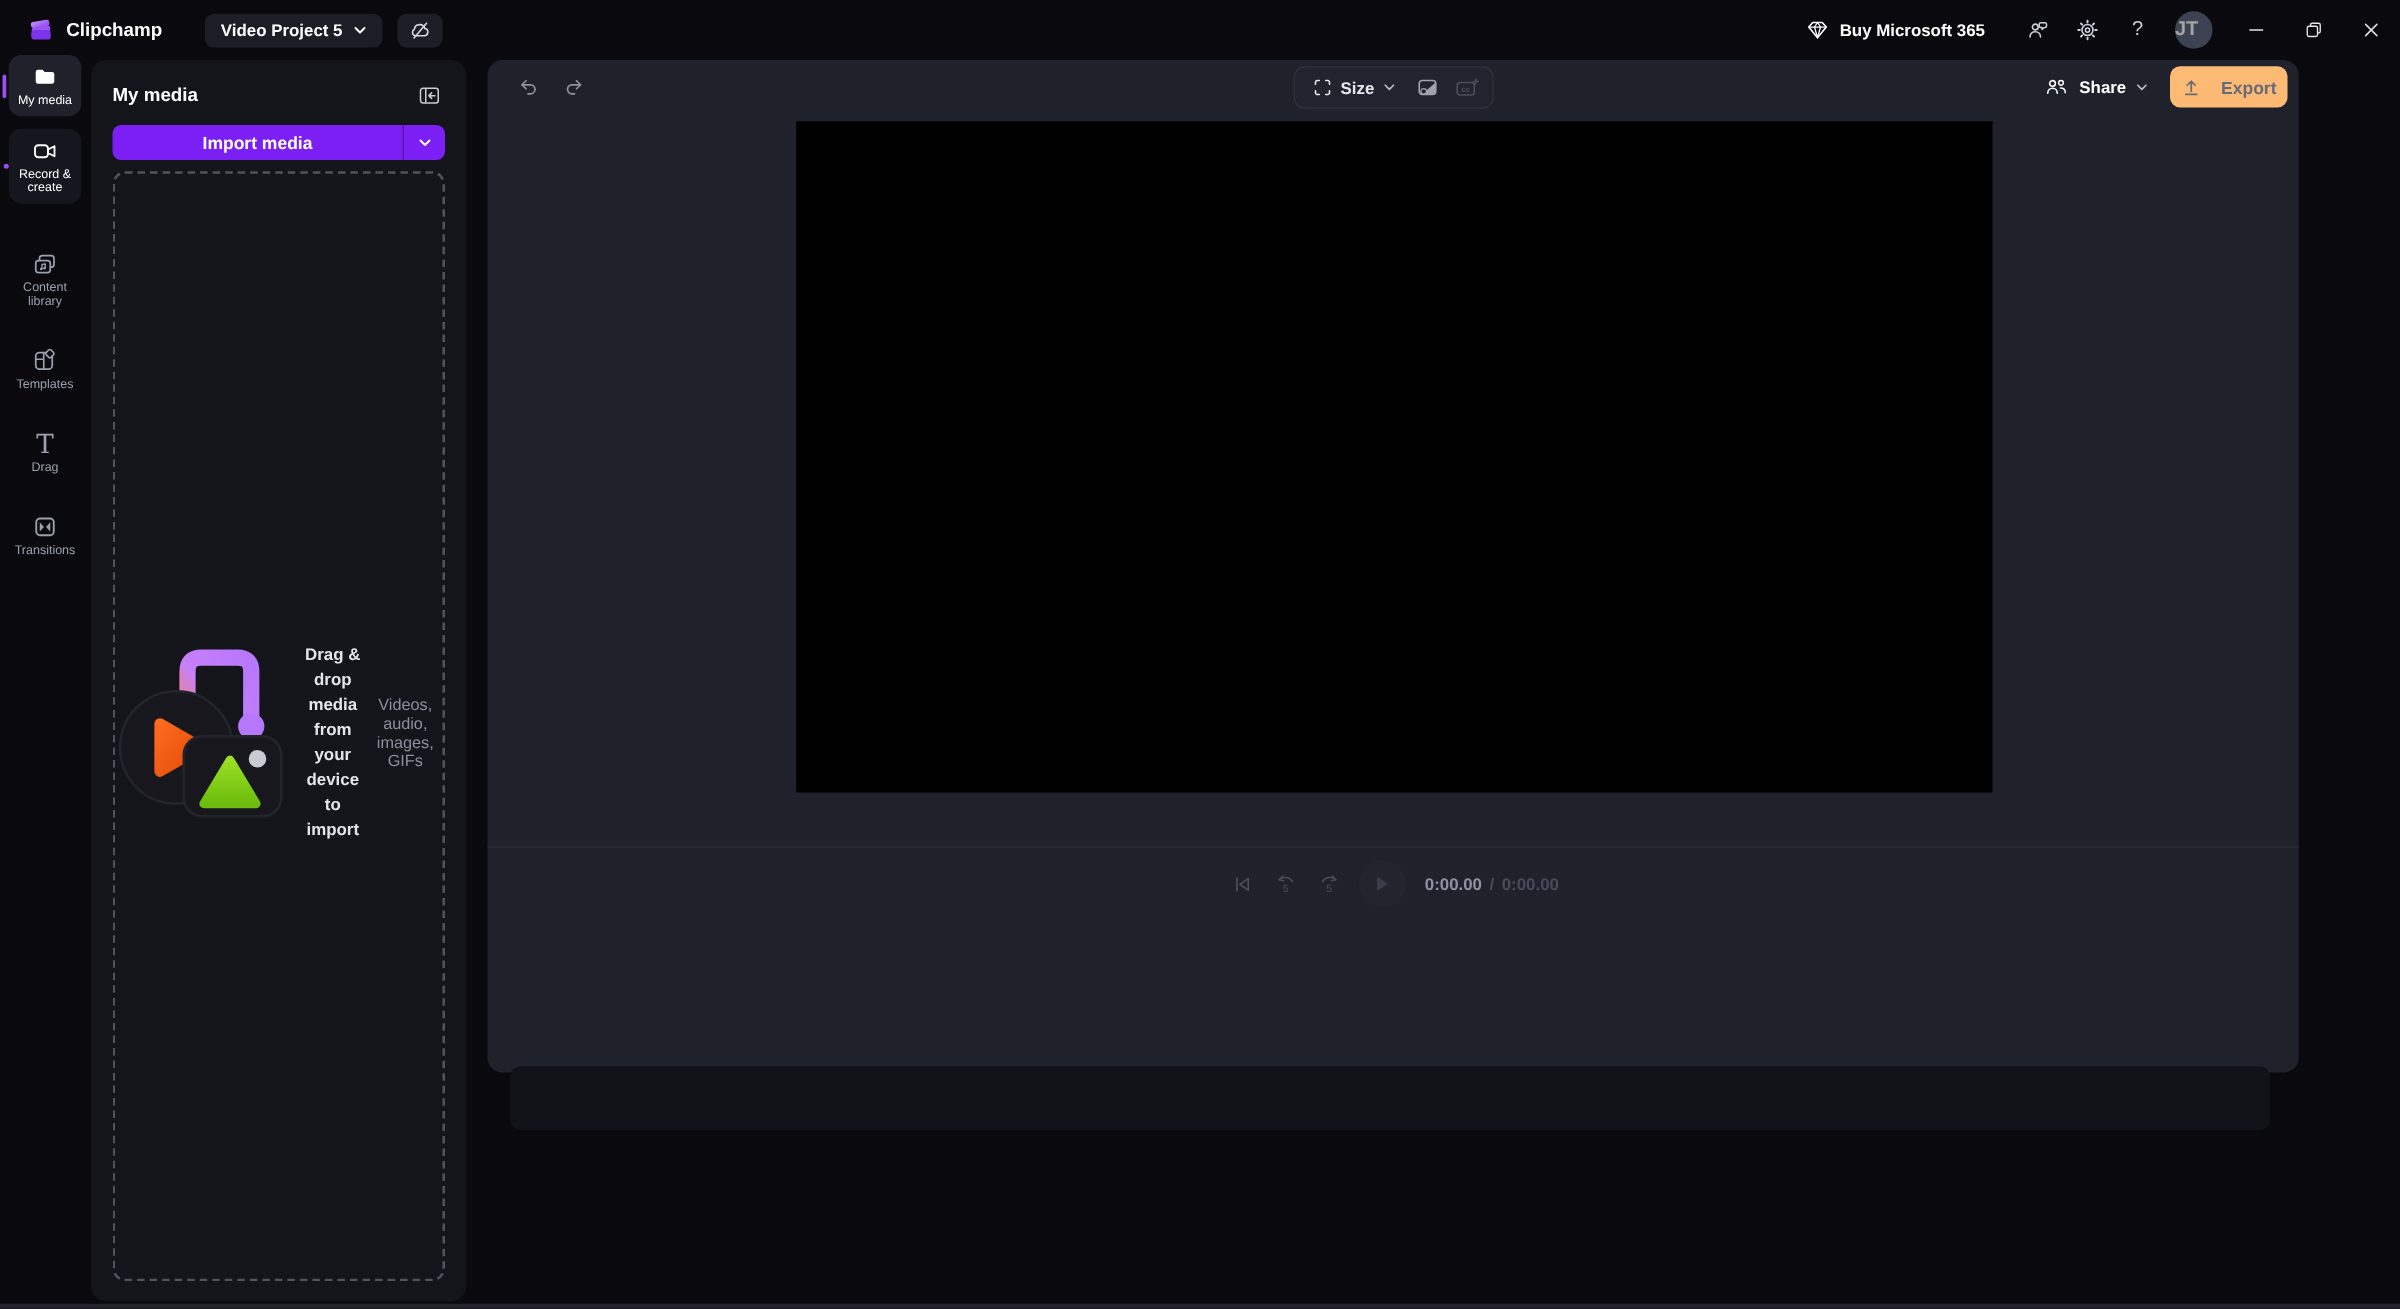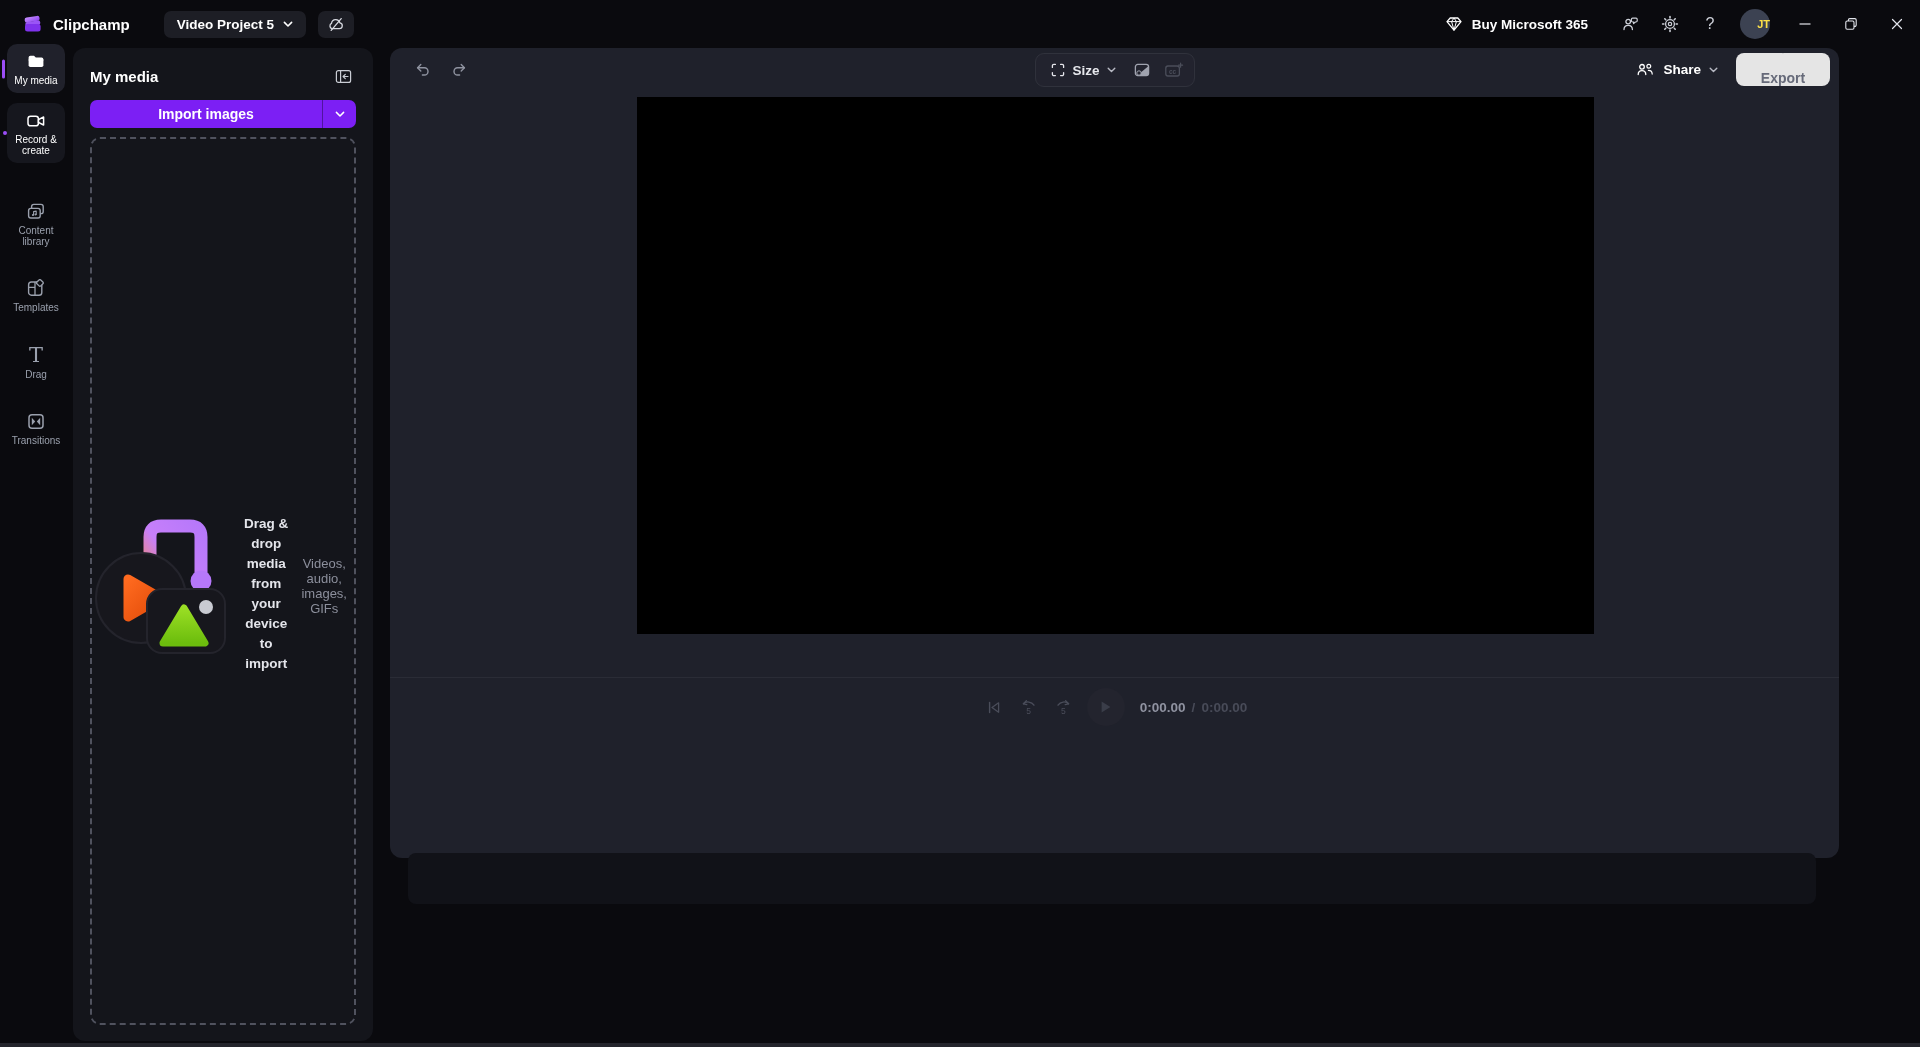--- a/index.html
+++ b/index.html
@@ -17,21 +17,21 @@
   .brand { display:flex; align-items:center; gap:9px; margin-left:22px; }
   .brand-name { font-size:15px; font-weight:700; color:#ffffff; }
   .proj-btn { margin-left:34px; height:27px; padding:0 13px; background:#1d1e25; border-radius:7px; display:flex; align-items:center; gap:9px; cursor:pointer; }
   .proj-label { font-size:13.5px; font-weight:700; color:#ffffff; }
   .tile-btn { margin-left:12px; width:36px; height:27px; background:#1d1e25; border-radius:7px; display:flex; align-items:center; justify-content:center; color:#d6d8df; cursor:pointer; }
   .tb-spacer { flex:1; }
   .buy { display:flex; align-items:center; gap:9px; color:#ffffff; margin-right:26px; cursor:pointer; }
   .buy-label { font-size:13.5px; font-weight:700; }
   .tb-icon-btn { width:32px; height:32px; display:flex; align-items:center; justify-content:center; color:#cdd0d8; margin-right:8px; cursor:pointer; }
   .help-glyph { font-size:16px; color:#cdd0d8; font-weight:400; }
-  .avatar { width:30px; height:30px; border-radius:50%; background:#3c4252; color:#fde047; font-size:11px; font-weight:700; display:flex; align-items:center; justify-content:flex-end; margin:0 12px 0 6px; cursor:pointer; }
+  .avatar { width:30px; height:30px; border-radius:50%; background:#3c4252; color:#a3a3a3; font-size:16px; font-weight:700; display:flex; align-items:center; justify-content:flex-start; margin:0 12px 0 6px; cursor:pointer; }
   .win-btn { width:46px; height:40px; display:flex; align-items:center; justify-content:center; color:#e3e5ec; cursor:pointer; }
 
   
   .sidebar { position:absolute; top:40px; left:0; width:72px; bottom:0; display:flex; flex-direction:column; align-items:center; padding-top:4px; }
   .side-item { position:relative; width:58px; border-radius:10px; display:flex; flex-direction:column; align-items:center; gap:4px; padding:9px 1px 7px; font-size:10px; line-height:11px; text-align:center; color:#9aa0ad; cursor:pointer; }
   .side-item.active { background:#20212b; color:#ffffff; }
   .side-item.hovered { background:#16171e; color:#ffffff; margin-top:10px; }
   .side-item.plain { background:transparent; }
   .mt-lg { margin-top:30px; }
   .mt-md { margin-top:16px; }
@@ -56,21 +56,21 @@
   .history { position:absolute; left:18px; top:6px; display:flex; gap:6px; }
   .hist-btn { width:30px; height:30px; display:flex; align-items:center; justify-content:center; color:#8f93a0; cursor:pointer; }
   .center-tools { position:absolute; left:50%; transform:translateX(-50%); top:5px; height:34px; background:#22232e; border:1px solid #30323c; border-radius:9px; display:flex; align-items:center; padding:0 4px; }
   .size-btn { display:flex; align-items:center; gap:7px; padding:0 10px; height:100%; color:#e6e7ec; cursor:pointer; }
   .size-label { font-size:13.5px; font-weight:700; }
   .ct-icon-btn { width:32px; height:100%; display:flex; align-items:center; justify-content:center; color:#a0a3af; cursor:pointer; }
   .ct-icon-btn.disabled { color:#4b4e5a; }
   .right-tools { position:absolute; right:9px; top:5px; display:flex; align-items:center; gap:8px; }
   .share-btn { display:flex; align-items:center; gap:8px; padding:0 10px; height:32px; color:#ffffff; cursor:pointer; }
   .share-label { font-size:13.5px; font-weight:700; }
-  .export-btn { width:94px; height:33px; background:#e5e5e5; border-radius:8px; display:flex; align-items:center; justify-content:center; gap:16px; color:#666a79; cursor:default;flex-direction:column; }
+  .export-btn { width:94px; height:33px; background:#fdba74; border-radius:8px; display:flex; align-items:center; justify-content:center; gap:16px; color:#666a79; cursor:default; }
   .export-label { font-size:14px; font-weight:700; }
   .preview { position:absolute; left:247px; top:49px; width:957px; height:537px; background:#000000; }
   .divider { position:absolute; left:0; right:0; top:629px; height:1px; background:#2a2c36; }
   .playback { position:absolute; left:0; right:0; top:640px; display:flex; align-items:center; justify-content:center; gap:11px; color:#4a4d5a; }
   .pb-btn { width:24px; height:24px; display:flex; align-items:center; justify-content:center; color:#4a4d5a; cursor:pointer; }
   .play-btn { width:38px; height:38px; border-radius:50%; background:#23242e; display:flex; align-items:center; justify-content:center; color:#3a3d49; cursor:pointer; }
   .time { display:flex; align-items:center; gap:6px; font-size:13.5px; font-weight:700; margin-left:4px; }
   .time-cur { color:#8f92a0; }
   .time-sep, .time-total { color:#484b58; }
   .timeline { position:absolute; left:18px; right:23px; top:805px; height:51px; background:#111218; border-radius:8px; cursor:pointer; }
@@ -248,21 +248,21 @@
     <span class="collapse-btn">
       <svg width="19" height="17" viewBox="0 0 19 17">
         <rect x="2.4" y="2.6" width="14.2" height="11.8" rx="2" fill="none" stroke="currentColor" stroke-width="1.2"></rect>
         <path d="M6.6 2.6 V14.4" stroke="currentColor" stroke-width="1.2"></path>
         <path d="M14 8.5 H9.4 M11.3 6.3 L9.1 8.5 L11.3 10.7" fill="none" stroke="currentColor" stroke-width="1.2" stroke-linecap="round" stroke-linejoin="round"></path>
       </svg>
     </span>
   </div>
 
   <div class="import-btn">
-    <span class="import-main">Import images</span>
+    <span class="import-main">Import media</span>
     <span class="import-split">
       <svg width="10" height="7" viewBox="0 0 10 7">
           <path d="M1.4 1.4 L5 5 L8.6 1.4" fill="none" stroke="currentColor" stroke-width="1.5" stroke-linecap="round" stroke-linejoin="round"></path>
         </svg>
     </span>
   </div>
 
   <div class="dropzone">
     <span>
       <svg width="146" height="160" viewBox="0 0 146 160">

